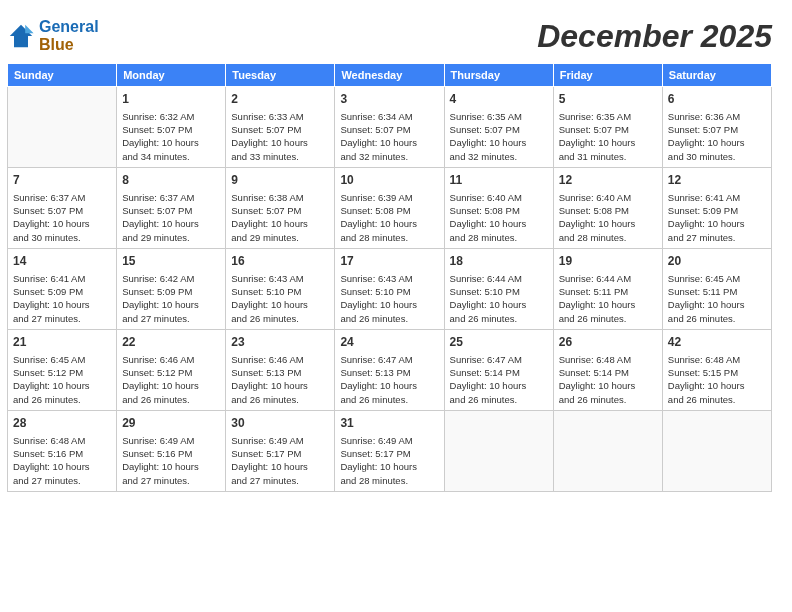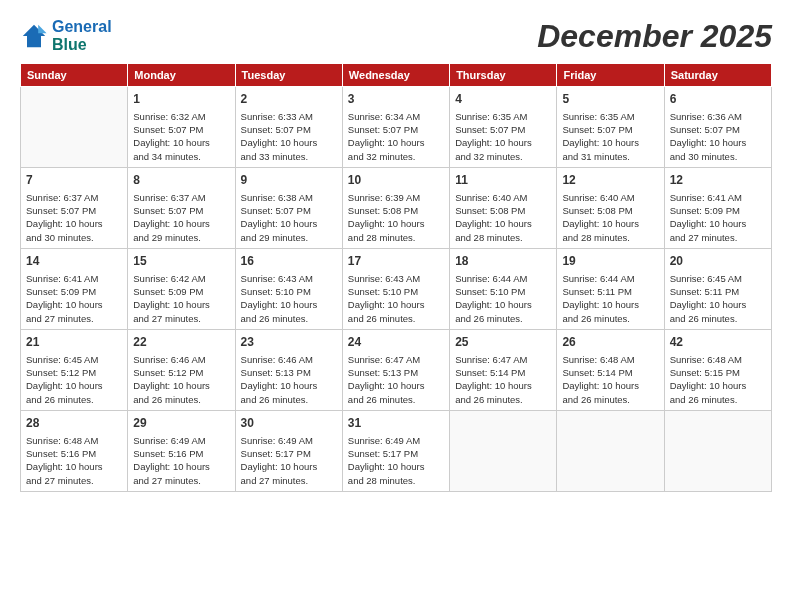--- a/index.html
+++ b/index.html
@@ -6,21 +6,21 @@
     body {
       width: 792px;
       height: 612px;
       font-family: Arial, sans-serif;
       background: #fff;
       overflow: hidden;
     }
     .page {
       width: 792px;
       height: 612px;
-      padding: 18px 20px 10px 20px;
+      padding: 18px 20px 10px 7px;
     }
     .header {
       display: flex;
       justify-content: space-between;
       align-items: flex-start;
       margin-bottom: 8px;
     }
     .logo {
       display: flex;
       align-items: center;
@@ -42,21 +42,21 @@
     .location {
       font-size: 14px;
       color: #555;
     }
     .calendar {
       width: 100%;
       border-collapse: collapse;
       font-size: 10px;
     }
     .calendar th {
-      background: #b91c1c;
+      background: #3b82f6;
       color: #fff;
       text-align: left;
       padding: 5px 6px;
       font-size: 11px;
       font-weight: bold;
       border: 1px solid #fff;
       margin-top: 48px;
     }
     .calendar td {
       border: 1px solid #ccc;
@@ -87,21 +87,21 @@
 
 <div class="page">
   <div class="header">
     <div class="logo">
       <svg class="logo-icon" viewBox="0 0 40 40">
         <polygon points="20,4 36,20 30,20 30,36 10,36 10,20 4,20" fill="#1a6bb5"></polygon>
         <polygon points="26,4 38,16 26,16" fill="#4da6e0"></polygon>
       </svg>
       <div>
         <div style="font-size:16px;font-weight:bold;color:#1a6bb5;">General</div>
-        <div style="font-size:16px;font-weight:bold;color:#0f766e;">Blue</div>
+        <div style="font-size:16px;font-weight:bold;color:#a16207;">Blue</div>
       </div>
     </div>
     <div class="title-block">
       <div class="month-title">December 2025</div>
     </div>
   </div>
 
   <table class="calendar">
     <thead>
       <tr>

